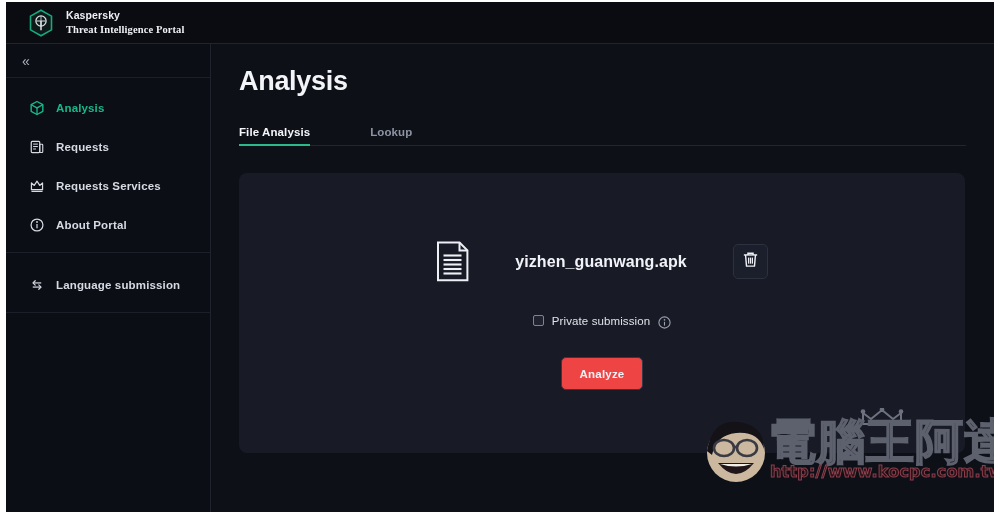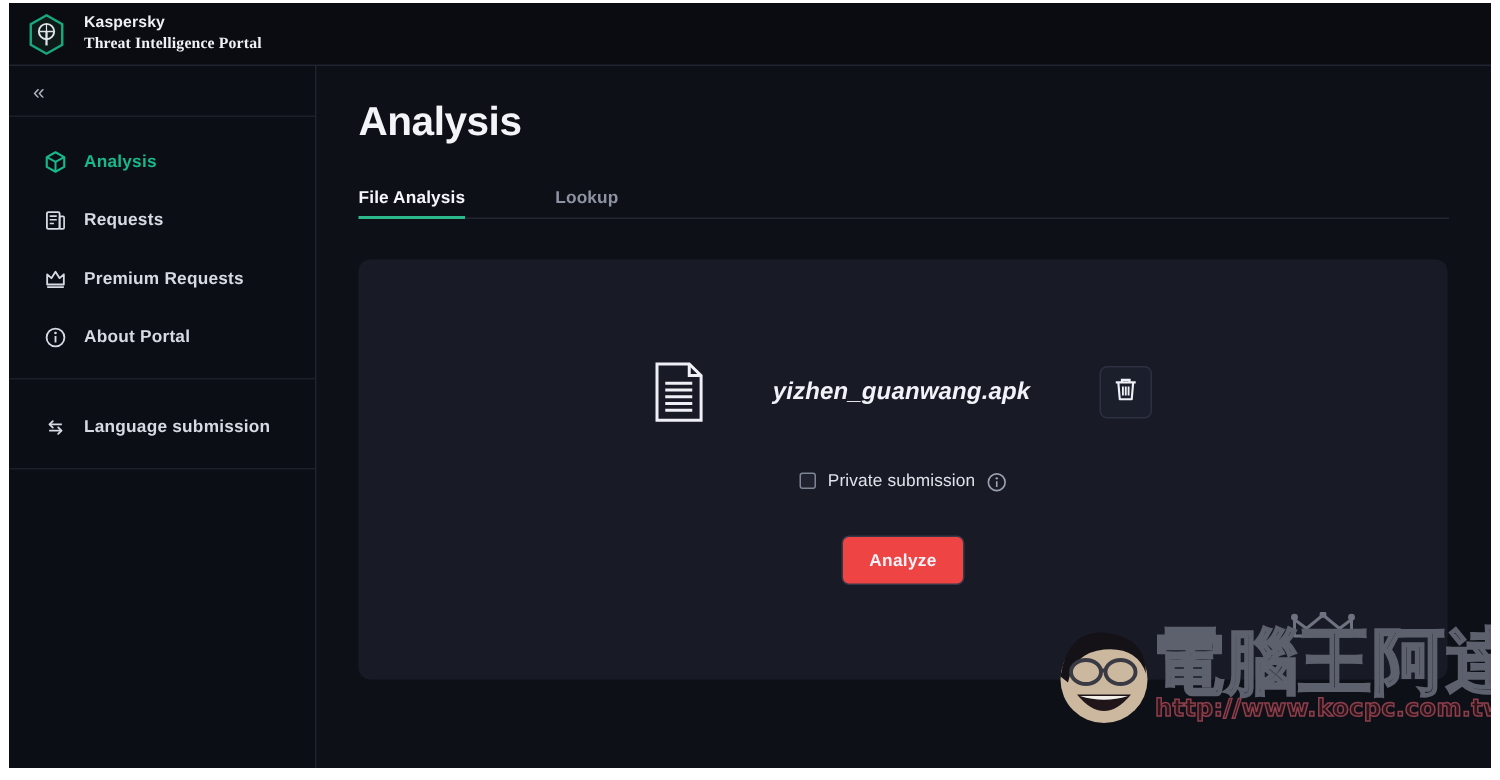--- a/index.html
+++ b/index.html
@@ -29,21 +29,21 @@
   
   .header {
     position: absolute;
     left: 0; top: 0;
     width: 988px;
     height: 42px;
     background: #0a0c12;
     border-bottom: 1px solid #21242f;
     display: flex;
     align-items: center;
-    padding-left: 10px;
+    padding-left: 20px;
   }
 
   .logo-hex {
     width: 30px;
     height: 30px;
     flex: 0 0 30px;
     position: relative;
   }
 
   .brand {
@@ -203,21 +203,20 @@
   .file-meta {
     margin-left: 26px;
     text-align: center;
     min-width: 210px;
   }
   .file-name {
     font-size: 16px;
     font-weight: bold;
     color: #f1f3f8;
     letter-spacing: .1px;
-    font-style: italic;
   }
   .file-size {
     margin-top: 7px;
     font-size: 11px;
     color: #9097a6;
     letter-spacing: .2px;
   }
 
   .delete-btn {
     margin-left: 27px;
@@ -388,21 +387,21 @@
         <span class="nav-label">Requests</span>
       </div>
 
       <div class="nav-item">
         <span class="nav-icon">
           <svg viewBox="0 0 17 17" width="16" height="16">
             <path d="M2.6 12.4 L2.6 5.2 L5.6 7.9 L8.5 3.4 L11.4 7.9 L14.4 5.2 L14.4 12.4 Z" fill="none" stroke="#d6dae3" stroke-width="1.3" stroke-linejoin="round"></path>
             <line x1="2.6" y1="14.2" x2="14.4" y2="14.2" stroke="#d6dae3" stroke-width="1.3"></line>
           </svg>
         </span>
-        <span class="nav-label">Premium Requests</span>
+        <span class="nav-label">Requests Services</span>
       </div>
 
       <div class="nav-item">
         <span class="nav-icon">
           <svg viewBox="0 0 17 17" width="16" height="16">
             <circle cx="8.5" cy="8.5" r="6.3" fill="none" stroke="#d6dae3" stroke-width="1.3"></circle>
             <circle cx="8.5" cy="5.3" r=".95" fill="#d6dae3"></circle>
             <line x1="8.5" y1="7.4" x2="8.5" y2="12" stroke="#d6dae3" stroke-width="1.3"></line>
           </svg>
         </span>

